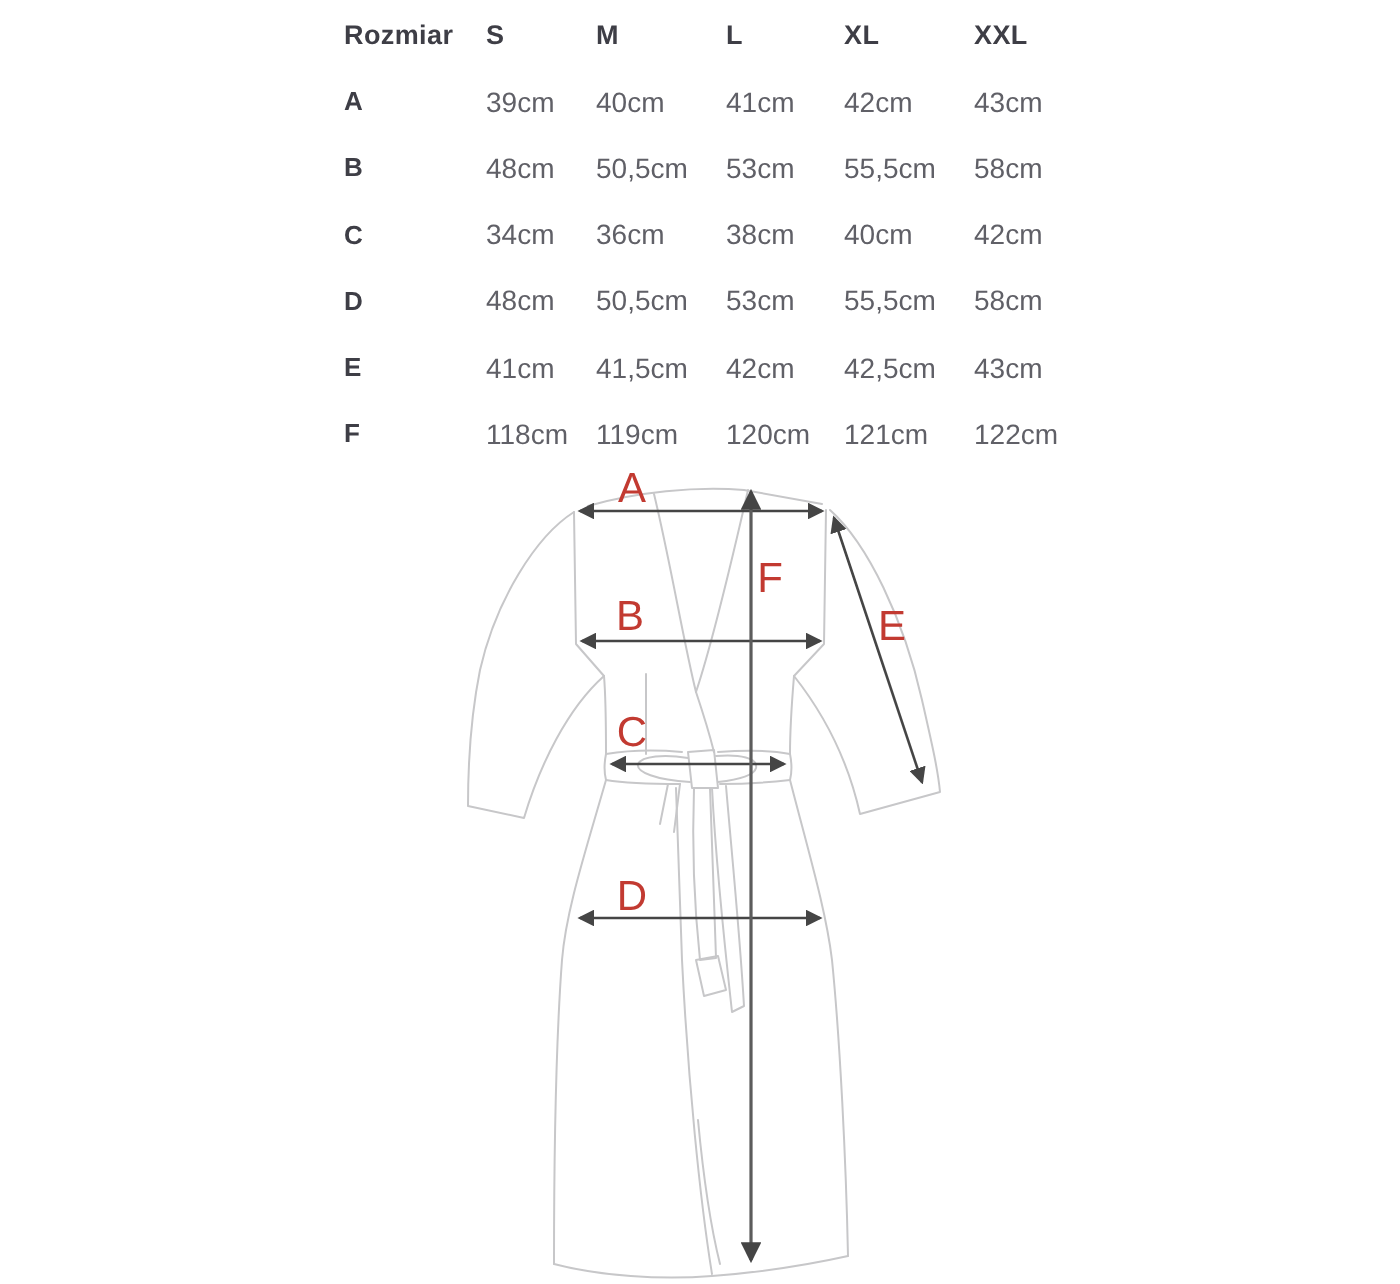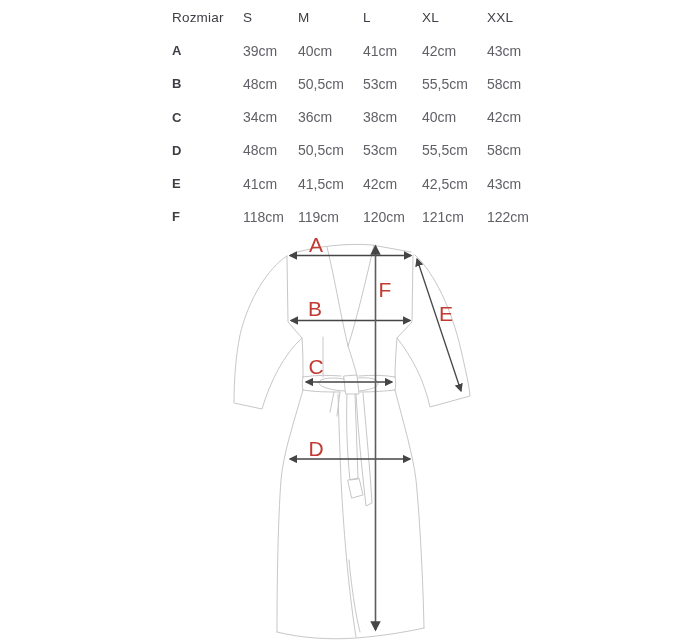--- a/index.html
+++ b/index.html
@@ -9,21 +9,21 @@
   }
   
   .size-table{
     position:absolute;left:172px;top:1px;
     display:grid;
     grid-template-columns:71px 55px 65px 59px 65px 60px;
     grid-auto-rows:33.2px;
     align-items:center;
   }
   .size-table .hdr{
-    font-size:13.5px;font-weight:normal;color:#3e3e46;letter-spacing:.2px;
+    font-size:13.5px;font-weight:bold;color:#3e3e46;letter-spacing:.2px;
   }
   .size-table .rowlbl{
     font-size:13px;font-weight:bold;color:#3e3e46;
   }
   .size-table .val{
     font-size:14px;font-weight:400;color:#606067;
   }
   
   .diagram-svg{position:absolute;left:0;top:0;}
   .meas-label{

